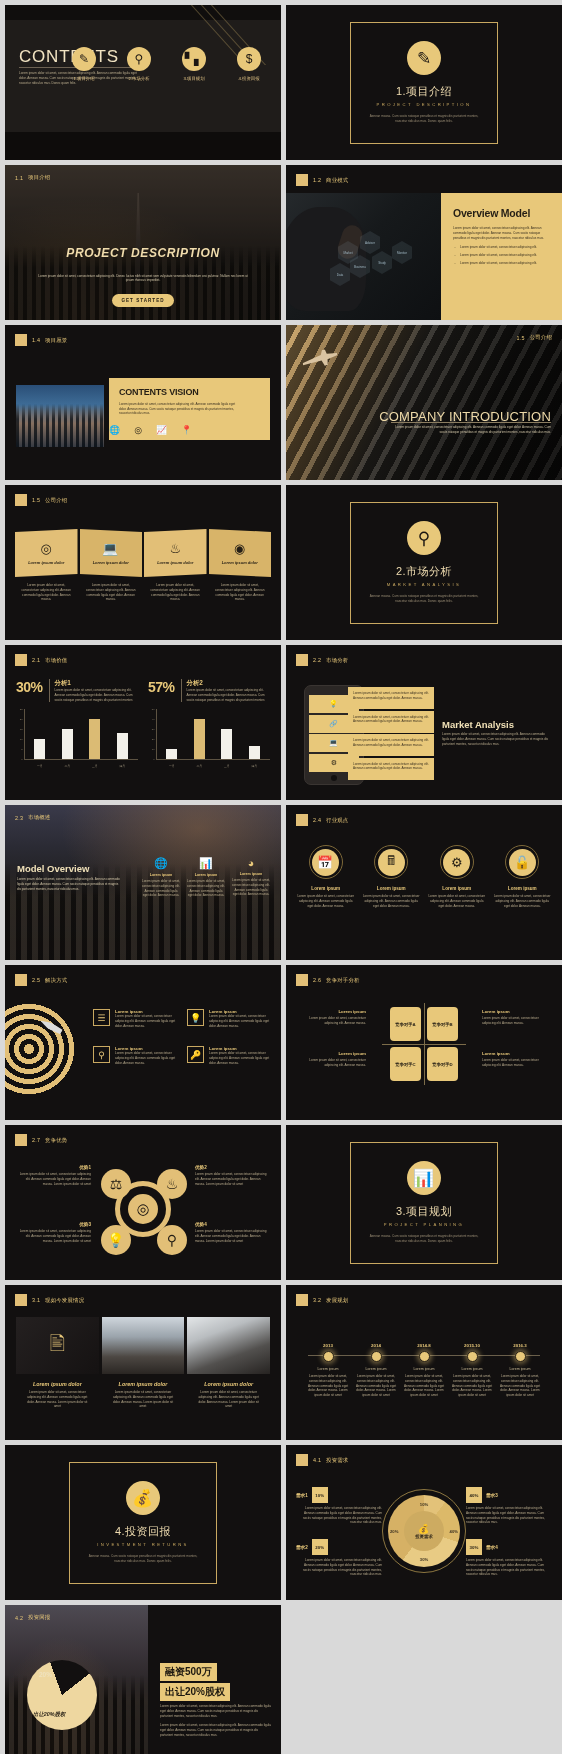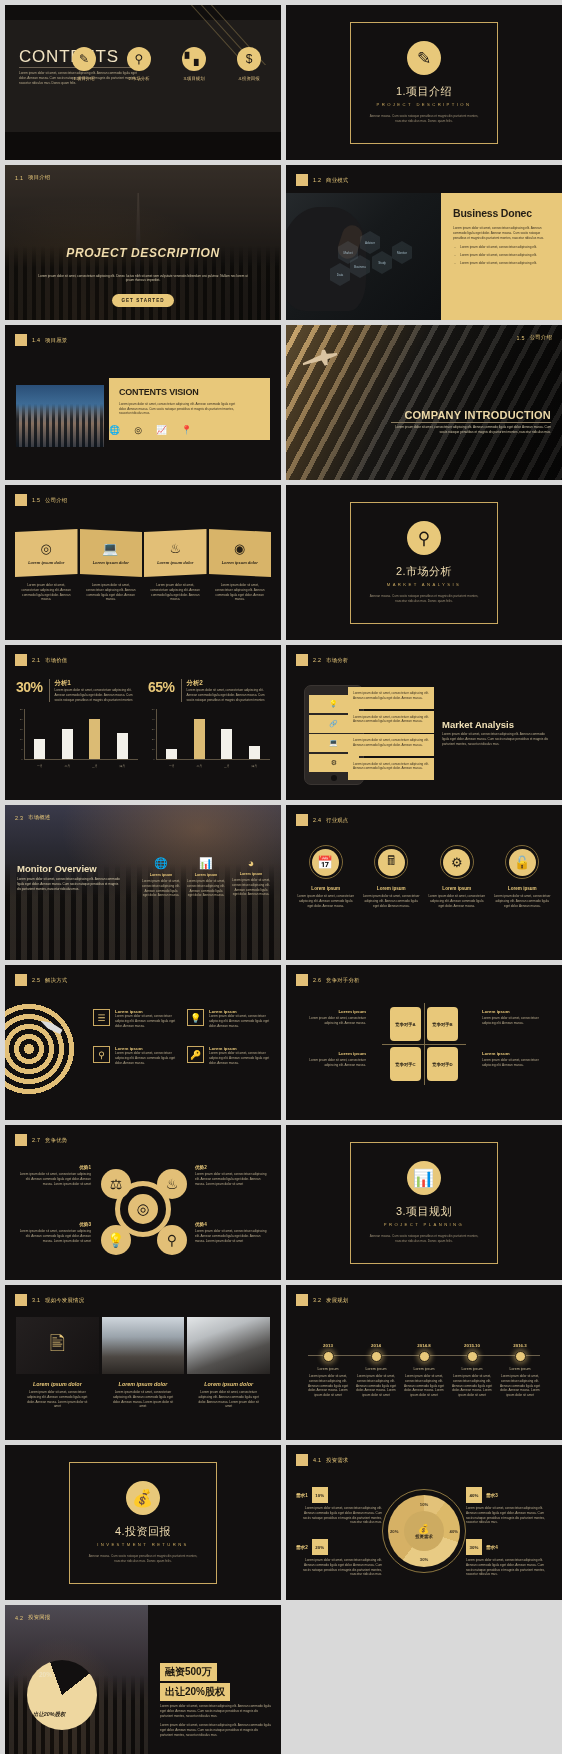--- a/index.html
+++ b/index.html
@@ -97,21 +97,21 @@
   .pv-p{ font-size:3.05px;line-height:1.55;color:#3a3020;margin-top:5px;width:86%; }
   .pv-icons{ position:absolute; left:0; bottom:5px; display:flex; gap:14px; font-size:9px; color:#2a2318; }
 
   
   .ci-photo{ position:absolute; inset:0; background:
      linear-gradient(115deg,#cfa86a 0%,#8c7046 18%,#34312c 42%,#161513 70%,#0d0c0b 100%); }
   .ci-photo::after{content:"";position:absolute;inset:0;
      background:repeating-linear-gradient(118deg, rgba(0,0,0,.55) 0 10px, rgba(255,255,255,.05) 10px 15px);}
   .ci-plane{ position:absolute; left:16px; top:26px; width:36px;height:16px;background:#d9c3a1;
      clip-path:polygon(0 45%,55% 28%,62% 0,70% 0,72% 30%,100% 44%,100% 56%,70% 64%,66% 100%,58% 100%,53% 62%,0 58%); transform:rotate(-16deg);}
-  .ci-h{ position:absolute; right:11px; top:84px; font-size:11px; font-weight:700; color:#edd9a8; letter-spacing:.2px;}
+  .ci-h{ position:absolute; right:11px; top:84px; font-size:13px; font-weight:400; color:#edd9a8; letter-spacing:.2px;}
   .ci-rule{ position:absolute; right:11px; top:97px; width:160px; height:.5px; background:#8a7c60;}
   .ci-p{ position:absolute; right:11px; top:100px; width:160px; text-align:right; }
 
   
   .cards{ position:absolute; left:10px; right:10px; top:44px; display:flex; gap:2px; }
   .card{ flex:1; background:#e2bf77; height:48px; display:flex;flex-direction:column;align-items:center;justify-content:center;
      color:#241e15; clip-path:polygon(0 6%,100% 0,100% 94%,0 100%); }
   .card:nth-child(even){ background:#d8b469; clip-path:polygon(0 0,100% 6%,100% 100%,0 94%); }
   .card-ico{ font-size:13px; margin-bottom:4px; }
   .card-lbl{ font-size:4px; font-weight:700; font-style:italic; }
@@ -311,21 +311,21 @@
     <div class="bm-photo">
       <div class="bm-hand"></div>
       <div class="hex" style="left:52px;top:48px">Market</div>
       <div class="hex" style="left:74px;top:38px">Adviser</div>
       <div class="hex" style="left:64px;top:62px">Business</div>
       <div class="hex" style="left:86px;top:58px">Study</div>
       <div class="hex" style="left:106px;top:48px">Monitor</div>
       <div class="hex" style="left:44px;top:70px">Data</div>
     </div>
     <div class="bm-panel">
-      <div class="bm-h">Business Donec</div>
+      <div class="bm-h">Overview Model</div>
       <div class="bm-p">Lorem ipsum dolor sit amet, consectetuer adipiscing elit. Aenean commodo ligula eget dolor. Aenean massa. Cum sociis natoque penatibus et magnis dis parturient montes, nascetur ridiculus mus.</div>
       <div class="bm-li">Lorem ipsum dolor sit amet, consectetuer adipiscing elit.</div>
       <div class="bm-li">Lorem ipsum dolor sit amet, consectetuer adipiscing elit.</div>
       <div class="bm-li">Lorem ipsum dolor sit amet, consectetuer adipiscing elit.</div>
     </div>
   </div>
 
   <div class="slide">
     <div class="sec-tag">
       <span class="sec-chip"></span>
@@ -433,21 +433,21 @@
           <div class="xlabels">
             <span>一月</span>
             <span>二月</span>
             <span>三月</span>
             <span>四月</span>
           </div>
         </div>
       </div>
       <div class="mv-col">
         <div class="mv-top">
-          <div class="mv-pct">65%</div>
+          <div class="mv-pct">57%</div>
           <div class="mv-rt">
             <div class="mv-h">分析2</div>
             <div class="lorem">Lorem ipsum dolor sit amet, consectetuer adipiscing elit. Aenean commodo ligula eget dolor. Aenean massa. Cum sociis natoque penatibus et magnis dis parturient montes</div>
           </div>
         </div>
         <div class="chart">
           <div class="ticks">
             <span style="top:100%">0</span>
               <span style="top:80%">10</span>
               <span style="top:60%">20</span>
@@ -498,21 +498,21 @@
     <div class="ma-h">Market Analysis</div>
     <div class="ma-p lorem">Lorem ipsum dolor sit amet, consectetuer adipiscing elit. Aenean commodo ligula eget dolor. Aenean massa. Cum sociis natoque penatibus et magnis dis parturient montes, nascetur ridiculus mus.</div>
   </div>
 
   <div class="slide">
     <div class="mo-photo"></div>
     <div class="sec-tag">
       <span class="sec-txt">2.3</span>
       <span class="sec-txt">市场概述</span>
     </div>
-    <div class="mo-h">Monitor Overview</div>
+    <div class="mo-h">Model Overview</div>
     <div class="mo-p lorem lorem-w">Lorem ipsum dolor sit amet, consectetuer adipiscing elit. Aenean commodo ligula eget dolor. Aenean massa. Cum sociis natoque penatibus et magnis dis parturient montes, nascetur ridiculus mus.</div>
     <div class="mo-cols">
       <div class="mo-col">
           <div class="mo-ico">🌐</div>
           <div class="mo-lbl">Lorem ipsum</div>
           <div class="lorem">Lorem ipsum dolor sit amet, consectetuer adipiscing elit. Aenean commodo ligula eget dolor. Aenean massa.</div>
         </div>
       <div class="mo-col">
           <div class="mo-ico">📊</div>
           <div class="mo-lbl">Lorem ipsum</div>

